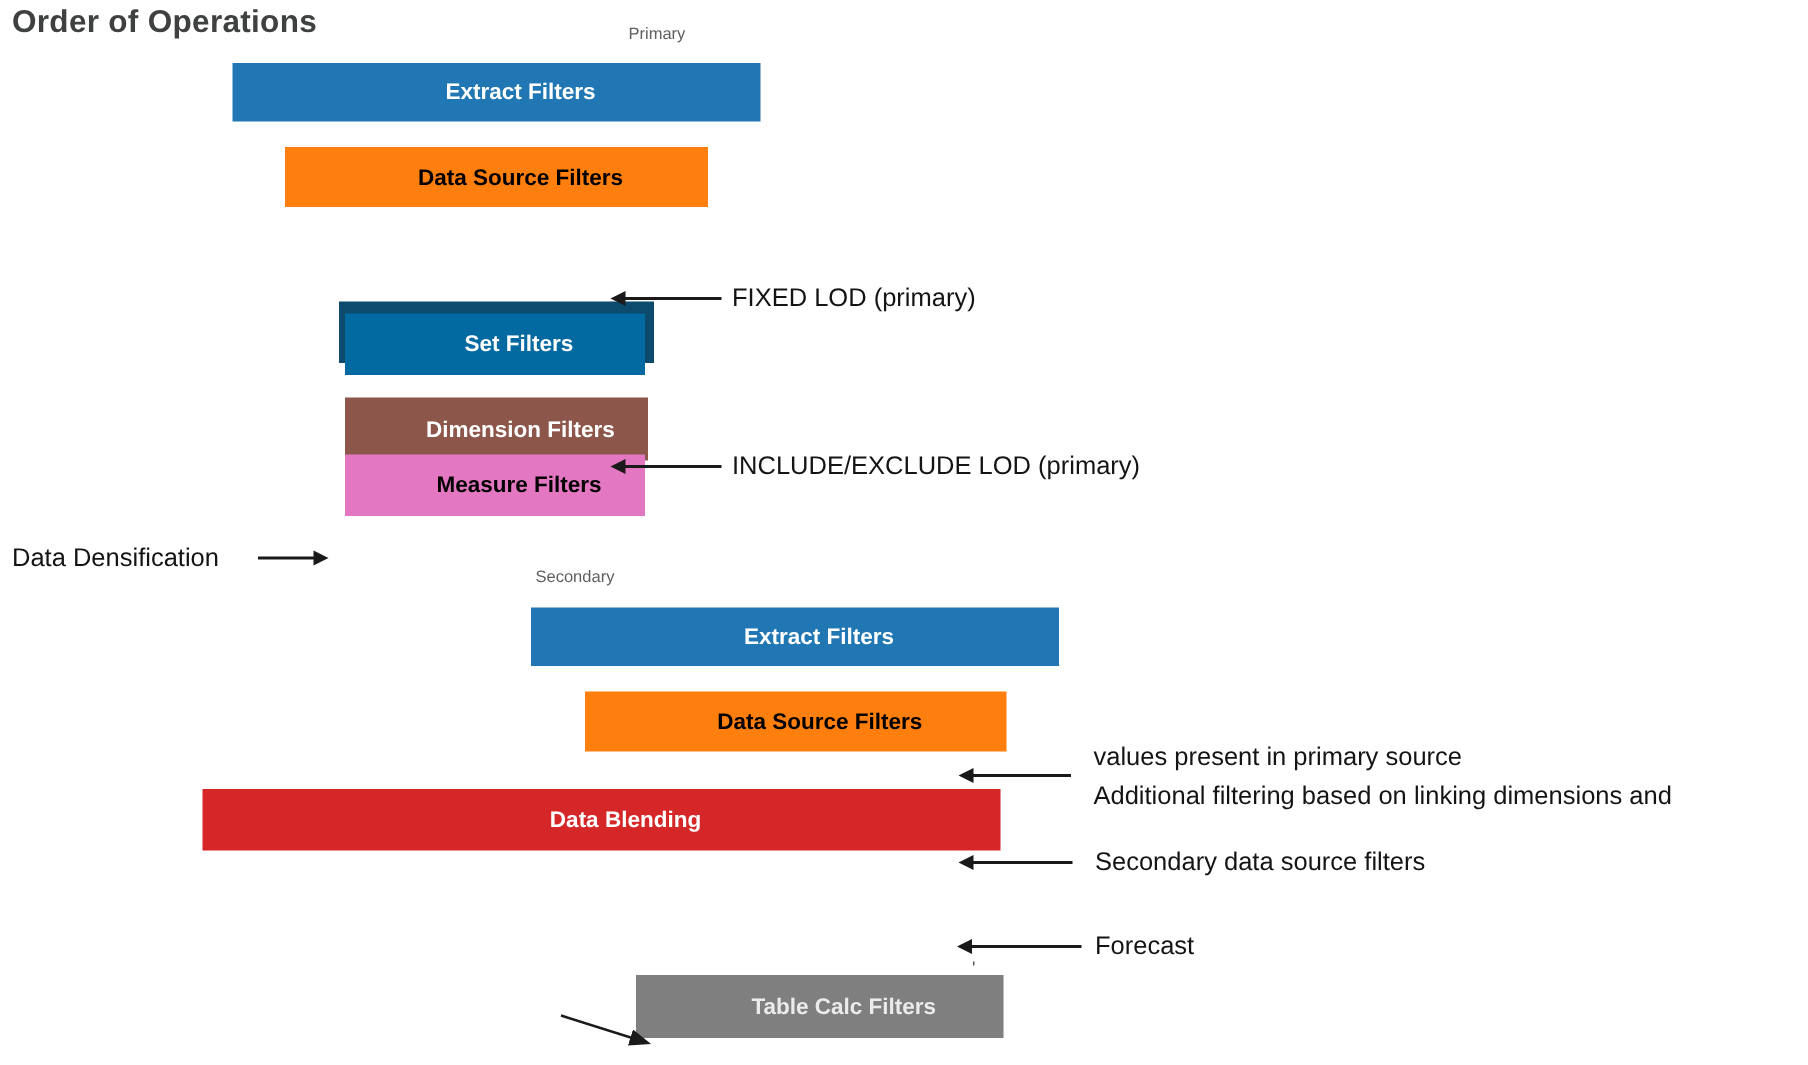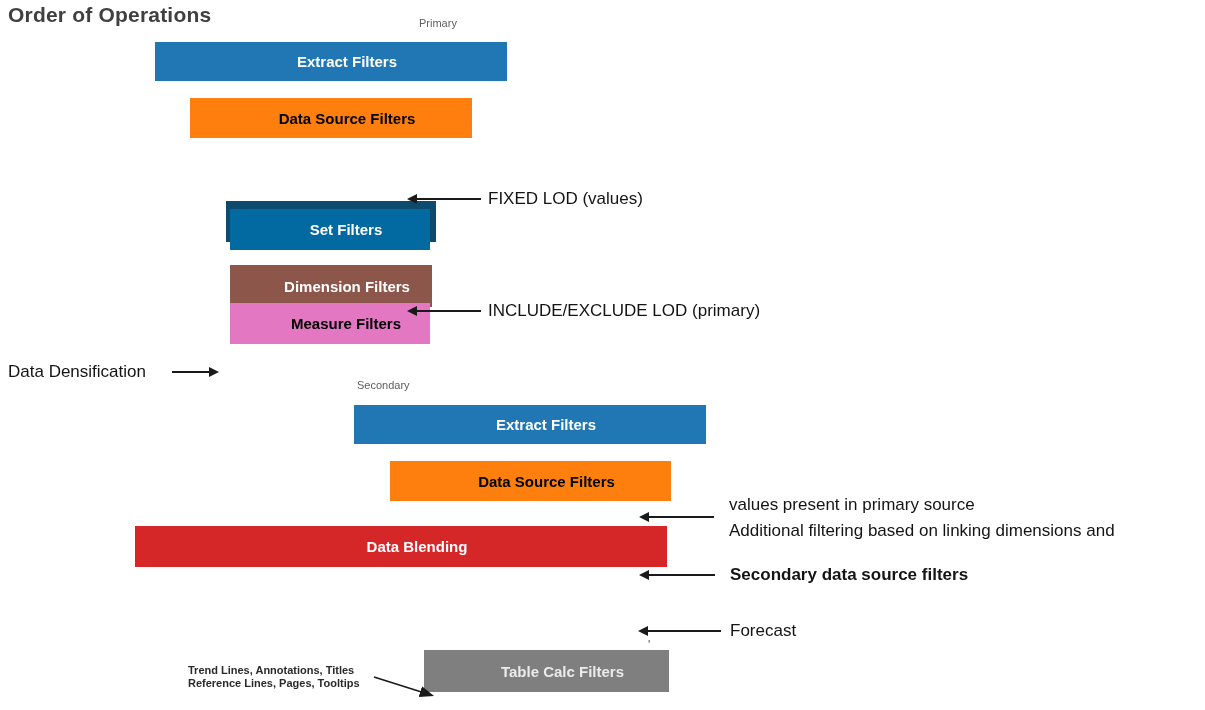--- a/index.html
+++ b/index.html
@@ -35,21 +35,21 @@
   .b-blend     {left:135px;top:526px;width:500px;height:41px;}
   .b-tablecalc {left:424px;top:650px;width:213px;height:42px;}
   .ann{
     position:absolute;font-size:17px;color:#141414;line-height:22px;
     white-space:nowrap;
   }
   .ann-fixed    {left:488px;top:188px;}
   .ann-include  {left:488px;top:300px;}
   .ann-densify  {left:8px;top:361px;}
   .ann-additional{left:729px;top:492px;line-height:26px;}
-  .ann-secondary-ds{left:730px;top:564px;font-weight:bold;}
+  .ann-secondary-ds{left:730px;top:564px;}
   .ann-forecast {left:730px;top:620px;}
   .ann-trend{
     position:absolute;left:188px;top:664px;
     font-size:11px;font-weight:bold;color:#2a2a2a;line-height:13px;
     white-space:nowrap;
   }
   .stray{position:absolute;left:648px;top:638px;font-size:12px;color:#555;}
   
   .arrow{position:absolute;height:10px;}
   .arrow .shaft{position:absolute;top:4px;height:2px;background:#1a1a1a;}
@@ -115,28 +115,24 @@
 
   <svg class="ar-diag" width="72" height="30">
     <defs>
       <marker id="ah" markerWidth="9" markerHeight="8" refX="7" refY="3.5" orient="auto">
         <path d="M0,0 L9,3.5 L0,7 z" fill="#1a1a1a"></path>
       </marker>
     </defs>
     <line x1="2" y1="4" x2="59" y2="22" stroke="#1a1a1a" stroke-width="1.6" marker-end="url(#ah)"></line>
   </svg>
 
-  <div class="ann ann-fixed">FIXED LOD (values)</div>
+  <div class="ann ann-fixed">FIXED LOD (primary)</div>
   <div class="ann ann-include">INCLUDE/EXCLUDE LOD (primary)</div>
   <div class="ann ann-densify">Data Densification</div>
   <div class="ann ann-additional">
     <div>values present in primary source</div>
     <div>Additional filtering based on linking dimensions and</div>
   </div>
   <div class="ann ann-secondary-ds">Secondary data source filters</div>
   <div class="ann ann-forecast">Forecast</div>
-  <div class="ann-trend">
-    <div>Trend Lines, Annotations, Titles</div>
-    <div>Reference Lines, Pages, Tooltips</div>
-  </div>
   <div class="stray">'</div>
 
 </div>
 
 </body></html>

